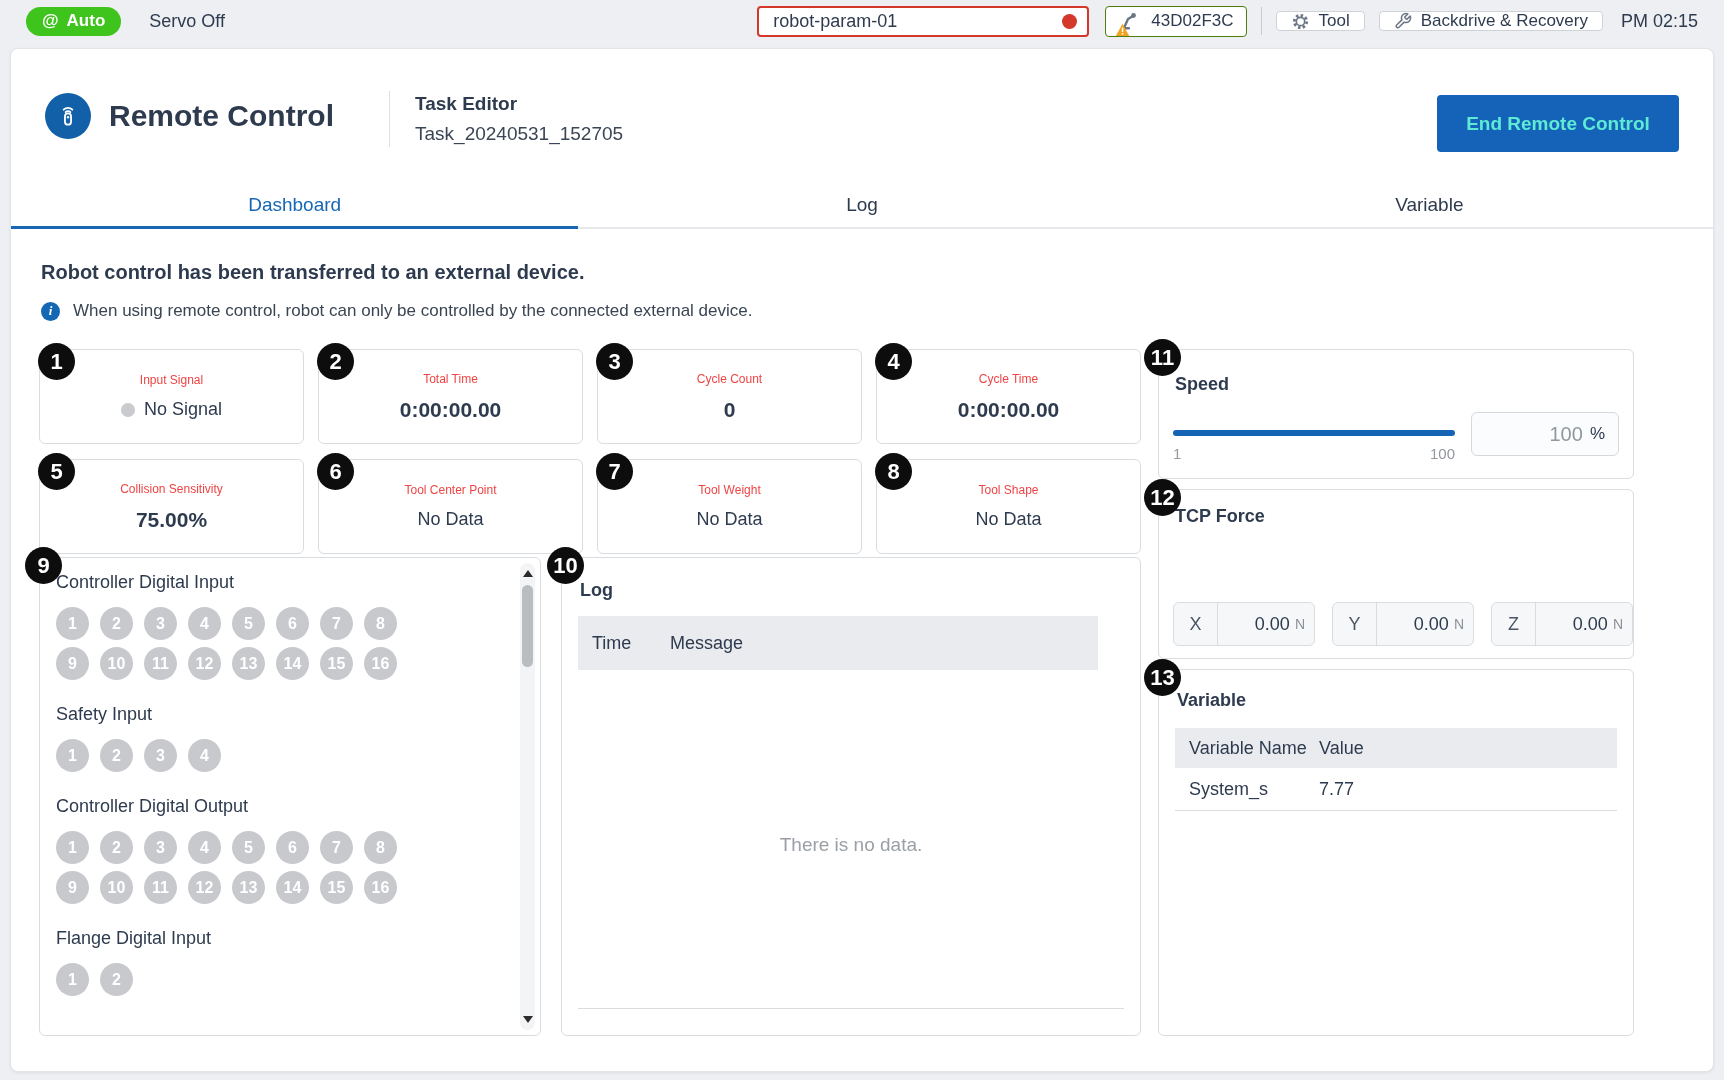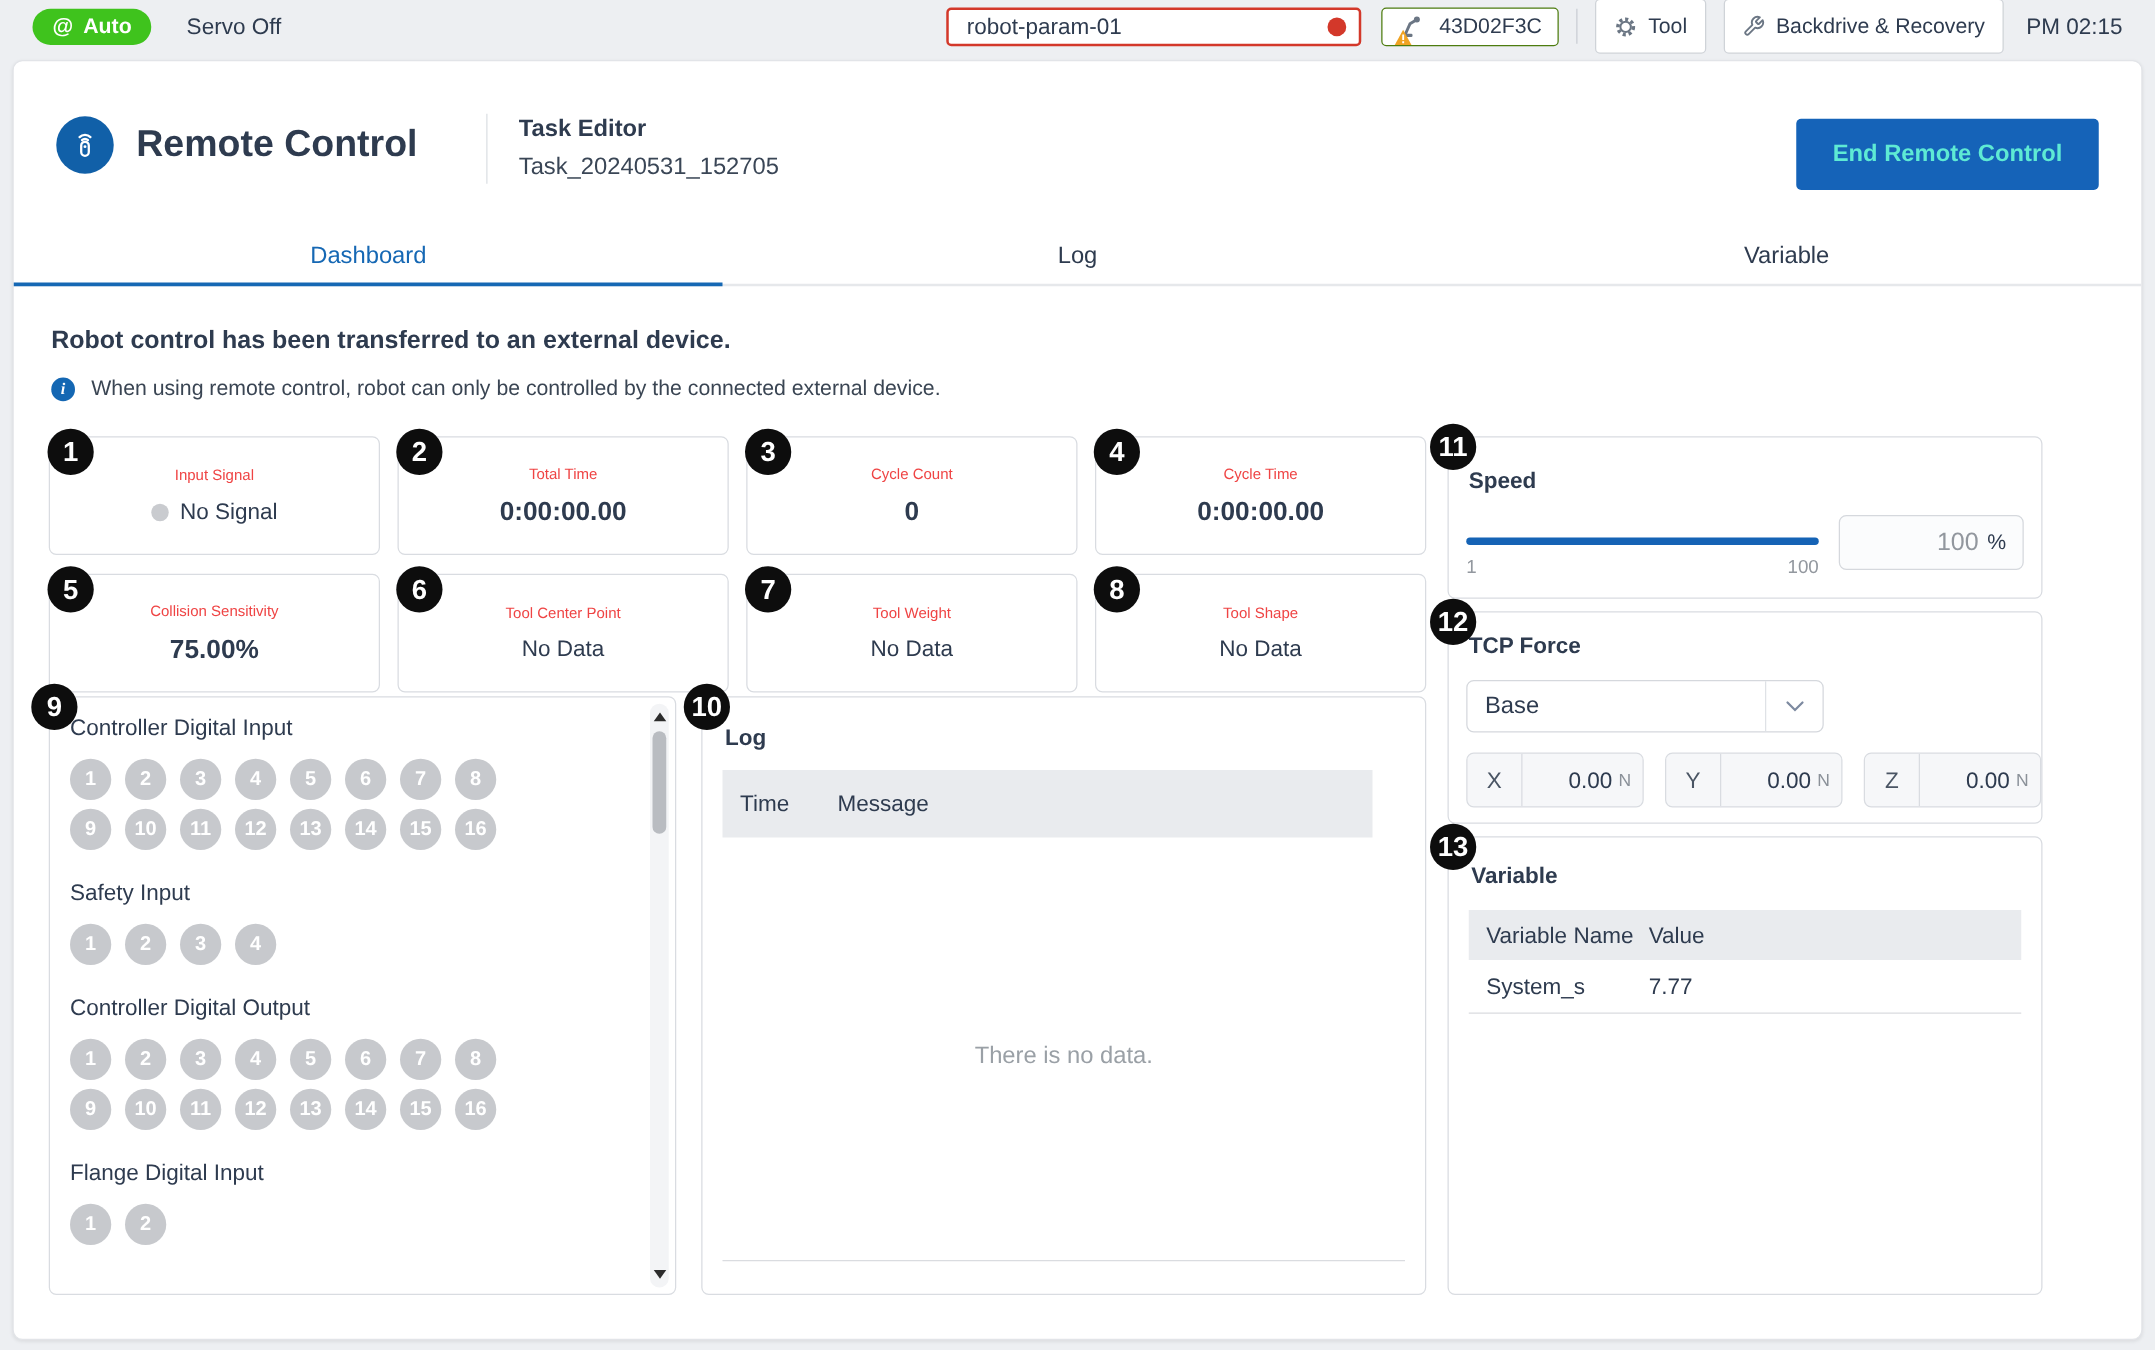--- a/index.html
+++ b/index.html
@@ -10,21 +10,21 @@
   .topbar { position:absolute; top:0; left:0; right:0; height:42px; display:flex; align-items:center; padding:0 26px; }
   .mode-pill { display:flex; align-items:center; gap:8px; background:#3fc31d; color:#fff; font-weight:700; font-size:17px; height:29px; padding:0 16px; border-radius:15px; }
   .mode-pill .swirl { font-weight:700; font-size:17px; }
   .servo { margin-left:28px; font-size:18px; color:#2e3b4f; }
   .tb-spacer { flex:1; }
   .param-box { display:flex; align-items:center; width:332px; height:31px; background:#fff; border:2px solid #d3382a; border-radius:4px; padding:0 10px 0 14px; font-size:18px; color:#2e3b4f; }
   .param-box .grow { flex:1; }
   .red-dot { width:15px; height:15px; border-radius:50%; background:#d3382a; }
   .id-box { display:flex; align-items:center; gap:9px; margin-left:16px; height:31px; background:#fff; border:1px solid #4d7c0f; border-radius:4px; padding:0 12px; font-size:17px; }
   .tb-divider { width:1px; height:28px; background:#c9cdd3; margin:0 14px; }
-  .tb-btn { display:flex; align-items:center; gap:9px; height:44px; background:#fff; border:1px solid #cfd3d8; border-radius:4px; padding:0 14px; font-size:17px; color:#2e3b4f; cursor:pointer; }
+  .tb-btn { display:flex; align-items:center; gap:9px; height:20px; background:#fff; border:1px solid #cfd3d8; border-radius:4px; padding:0 14px; font-size:17px; color:#2e3b4f; cursor:pointer; }
   .tb-btn + .tb-btn { margin-left:14px; }
   .clock { margin-left:18px; font-size:18px; color:#2e3b4f; }
   .warn-badge { position:absolute; left:-3px; bottom:-4px; }
 
   
   .main-card { position:absolute; left:10px; top:48px; width:1704px; height:1024px; background:#fff; border:1px solid #e2e4e8; border-radius:8px; box-shadow:0 1px 3px rgba(0,0,0,.07); }
 
   
   .hdr { position:absolute; left:0; top:0; right:0; height:134px; }
   .logo-circle { position:absolute; left:34px; top:44px; width:46px; height:46px; border-radius:50%; background:#1160a8; display:flex; align-items:center; justify-content:center; }
@@ -366,28 +366,20 @@
         <div class="speed-input">
           <span class="speed-val">100</span>
           <span class="speed-unit">%</span>
         </div>
       </div>
     </div>
 
     <div class="panel tcp-panel">
       <span class="panel-badge badge-panel">12</span>
       <div class="panel-title tcp-title">TCP Force</div>
-      <div class="tcp-select">
-        <span class="tcp-select-label">Base</span>
-        <span class="tcp-chevron">
-          <svg width="16" height="10" viewBox="0 0 16 10" fill="none" stroke="#7d8aa0" stroke-width="1.8" stroke-linecap="round">
-              <polyline points="2,2 8,8 14,2"></polyline>
-            </svg>
-        </span>
-      </div>
       <div class="axis-row">
           <div class="axis-group">
             <span class="axis-label">X</span>
             <span class="axis-value">
               <span class="axis-num">0.00</span>
               <span class="axis-unit">N</span>
             </span>
           </div>
           <div class="axis-group">
             <span class="axis-label">Y</span>

